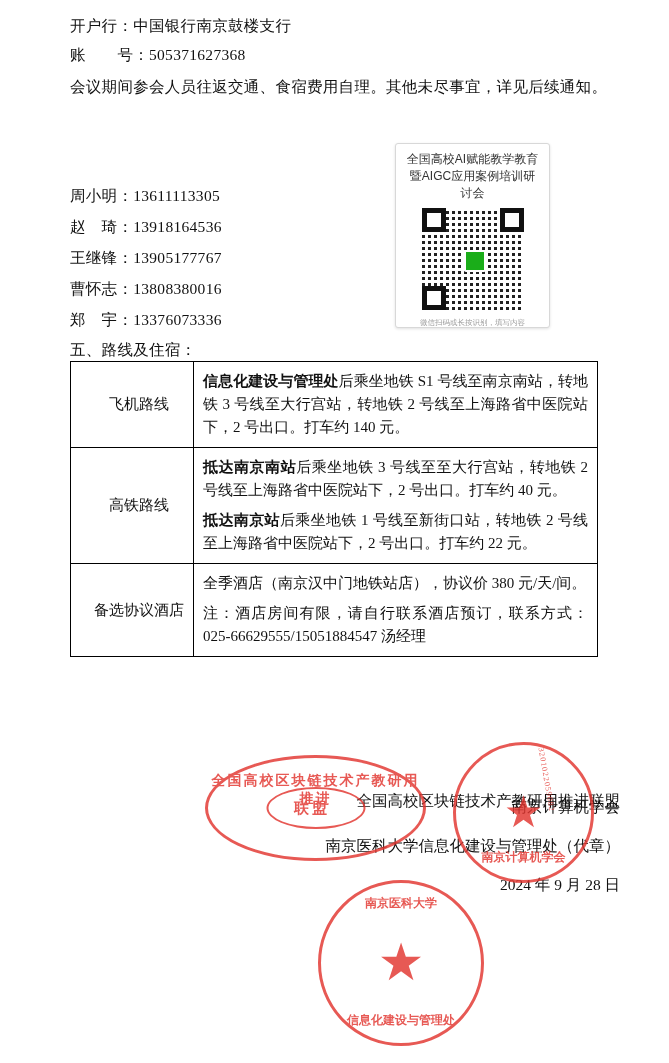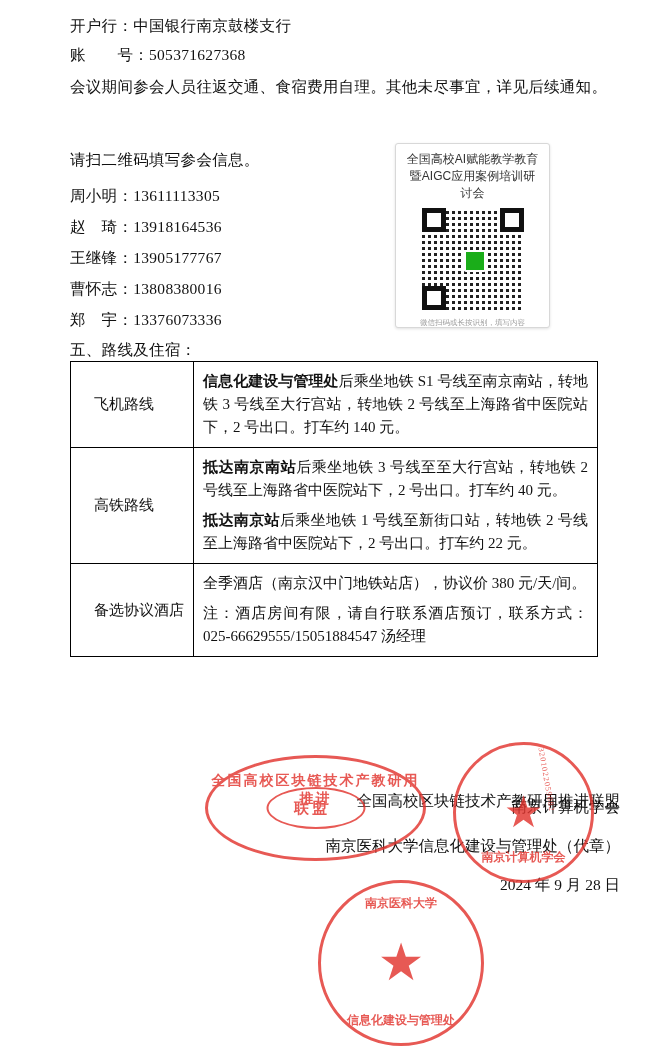--- a/index.html
+++ b/index.html
@@ -76,20 +76,21 @@
     font-size:15px;
     line-height:23px;
   }
   .tbl td{
     border:1px solid #000;
     padding:8px 9px;
     vertical-align:middle;
   }
   .tbl td.label{
     width:86px;
+    text-align:center;
     white-space:nowrap;
     padding-left:23px;
   }
   .tbl td.body{
     text-align:justify;
   }
   .tbl p{margin:0;}
   .tbl p+p{margin-top:7px;}
 
   
@@ -162,21 +163,20 @@
   }
 </style>
 </head>
 <body>
 
 <div class="page">
 
   <div class="line indent" style="top:16px;">开户行：中国银行南京鼓楼支行</div>
   <div class="line indent" style="top:45px;">账　　号：505371627368</div>
   <div class="line indent" style="top:77px;">会议期间参会人员往返交通、食宿费用自理。其他未尽事宜，详见后续通知。</div>
-  <div class="line indent" style="top:150px;">请扫二维码填写参会信息。</div>
   <div class="line indent" style="top:186px;">周小明：13611113305</div>
   <div class="line indent" style="top:217px;">赵　琦：13918164536</div>
   <div class="line indent" style="top:248px;">王继锋：13905177767</div>
   <div class="line indent" style="top:279px;">曹怀志：13808380016</div>
   <div class="line indent" style="top:310px;">郑　宇：13376073336</div>
   <div class="line indent" style="top:340px;">五、路线及住宿：</div>
 
   <div class="qr-card">
     <div class="qr-title">全国高校AI赋能教学教育暨AIGC应用案例培训研讨会</div>
     <div class="qr-code">

